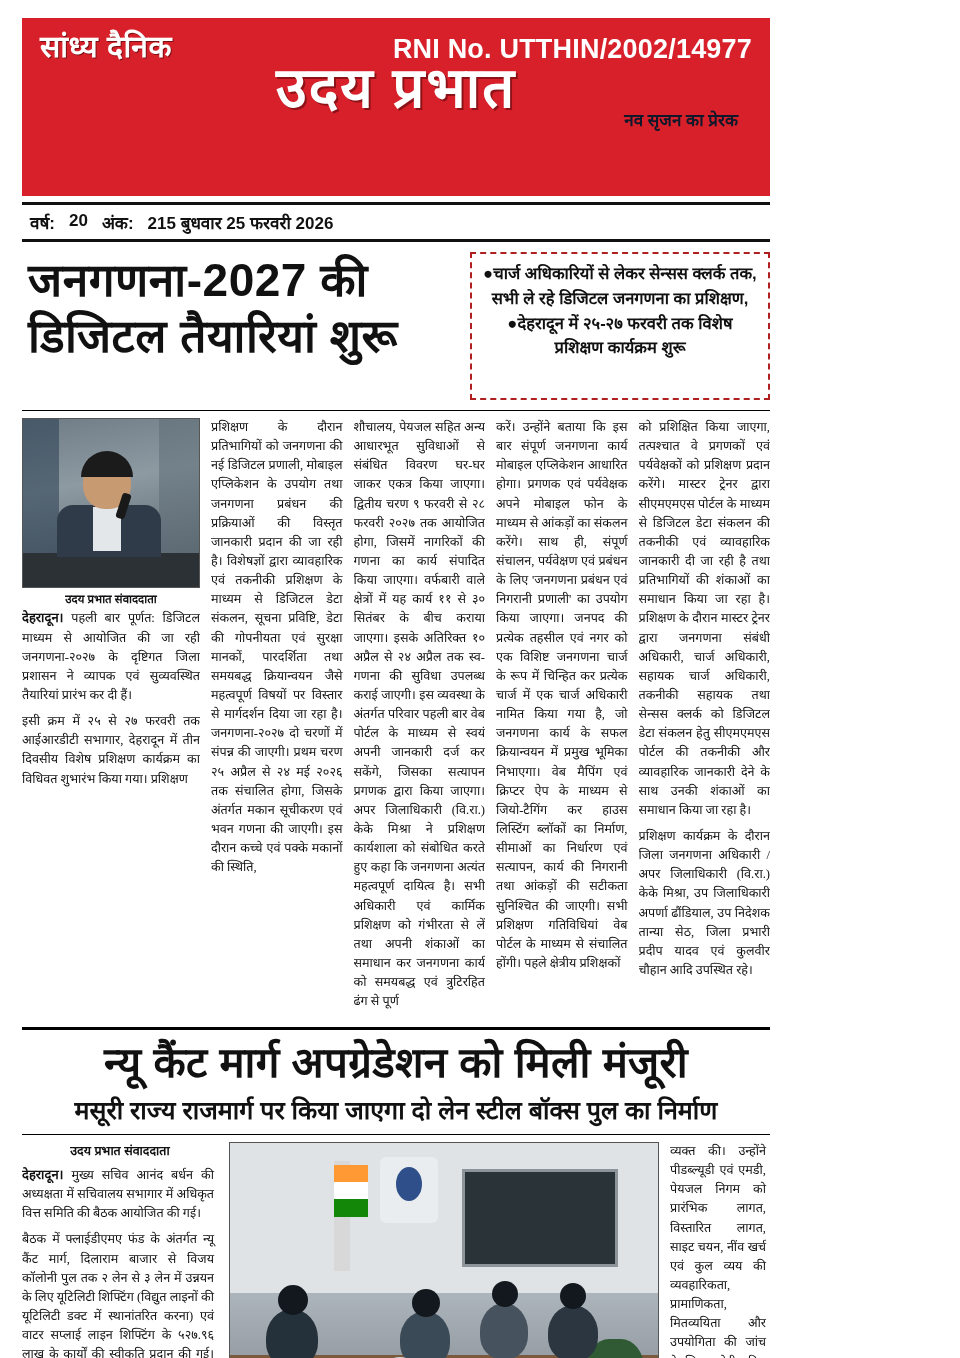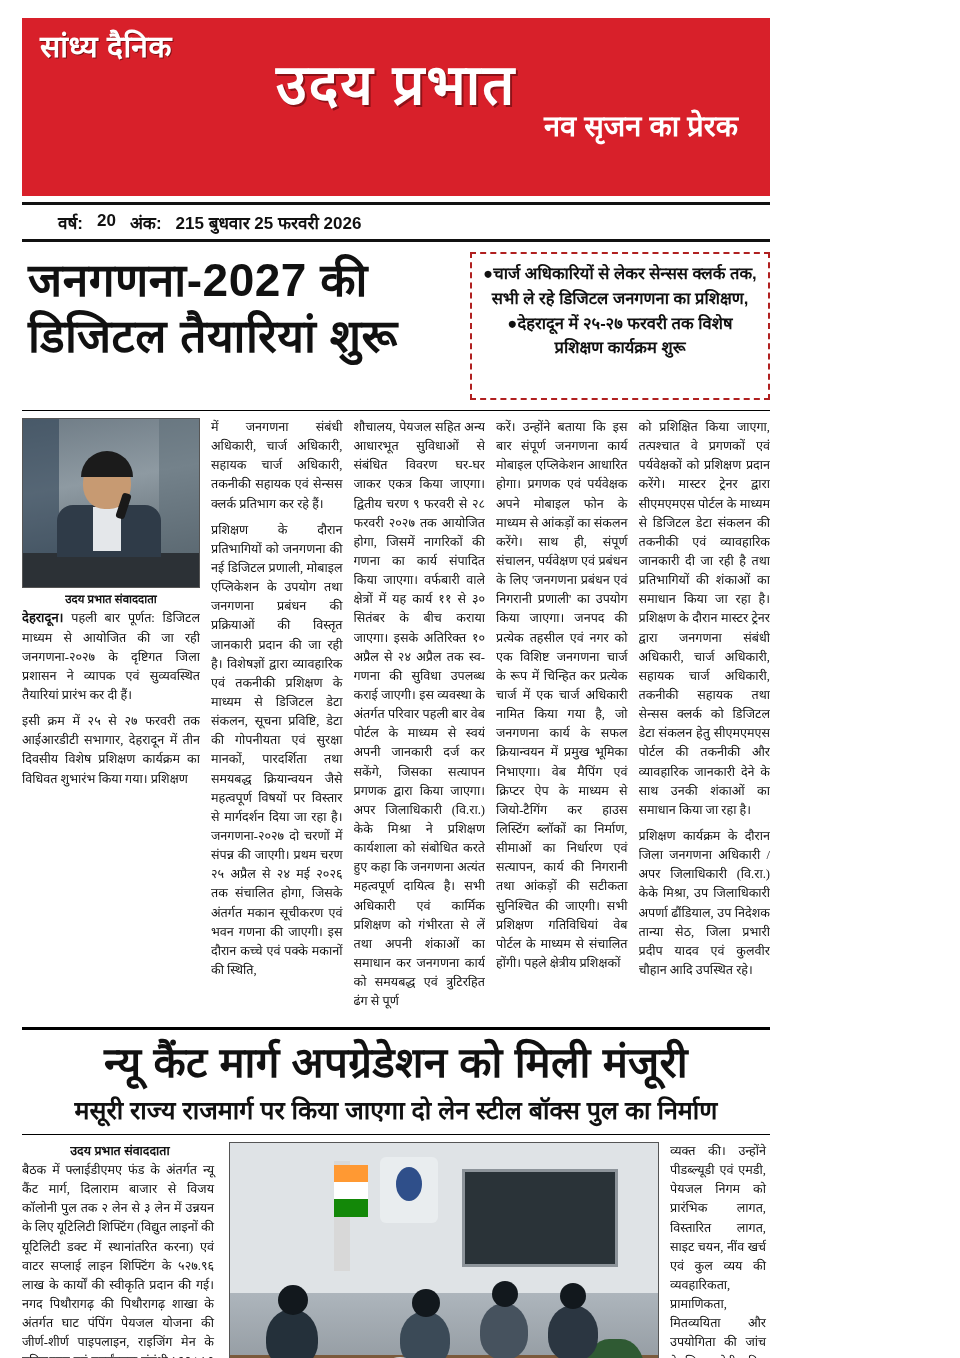--- a/index.html
+++ b/index.html
@@ -56,40 +56,40 @@
     line-height:0.95;
     text-align:center;
     margin-top:-4px;
     color:#fff;
     text-shadow:2px 2px 0 #8c1218;
     letter-spacing:2px;
   }
   .mh-tag{
     font-family:"Liberation Sans", sans-serif;
     font-weight:bold;
-    font-size:29px;
+    font-size:17px;
     text-align:right;
     margin-top:-6px;
     padding-right:14px;
-    color:#ffffff;
+    color:#0f172a;
   }
 
   
   .infobar{
     border-top:3px solid #111;
     border-bottom:3px solid #111;
     margin-top:6px;
     height:34px;
     display:flex;
     align-items:center;
     font-family:"Liberation Sans", sans-serif;
     font-weight:bold;
     font-size:17px;
   }
-  .infobar .left{flex:0 0 56%;display:flex;gap:14px;padding-left:8px;margin-left:28px;}
+  .infobar .left{flex:0 0 56%;display:flex;gap:14px;padding-left:8px;}
   .infobar .right{flex:1;display:flex;justify-content:space-around;padding-right:10px;}
   .ib-k{font-weight:bold;}
   .ib-v{font-weight:bold;}
 
   
   .lead-row{
     display:flex;
     margin-top:10px;
     gap:10px;
   }
@@ -206,20 +206,21 @@
   .s2col p{margin:0 4px 7px 0;}
 </style>
 </head>
 <body>
 
 <div class="page">
 
   <div class="masthead">
     <div class="mh-top">
       <div class="mh-sandhya">सांध्य दैनिक</div>
+      <div class="mh-rni">RNI No. UTTHIN/2002/14977</div>
     </div>
     <div class="mh-title">उदय प्रभात</div>
     <div class="mh-tag">नव सृजन का प्रेरक</div>
   </div>
 
   <div class="infobar">
     <div class="left">
       <span class="ib-k">वर्ष:</span>
       <span class="ib-v">20</span>
       <span class="ib-k">अंक:</span>
@@ -248,21 +249,20 @@
         <div class="hair"></div>
         <div class="mic"></div>
       </div>
       <div class="photo-cap">उदय प्रभात संवाददाता</div>
       <p style=""><span class="byline">देहरादून।</span>
         <span>पहली बार पूर्णत: डिजिटल माध्यम से आयोजित की जा रही जनगणना-२०२७ के दृष्टिगत जिला प्रशासन ने व्यापक एवं सुव्यवस्थित तैयारियां प्रारंभ कर दी हैं।</span></p>
       <p>इसी क्रम में २५ से २७ फरवरी तक आईआरडीटी सभागार, देहरादून में तीन दिवसीय विशेष प्रशिक्षण कार्यक्रम का विधिवत शुभारंभ किया गया। प्रशिक्षण</p>
     </div>
 
     <div class="col">
-      <p>में जनगणना संबंधी अधिकारी, चार्ज अधिकारी, सहायक चार्ज अधिकारी, तकनीकी सहायक एवं सेन्सस क्लर्क प्रतिभाग कर रहे हैं।</p>
       <p>प्रशिक्षण के दौरान प्रतिभागियों को जनगणना की नई डिजिटल प्रणाली, मोबाइल एप्लिकेशन के उपयोग तथा जनगणना प्रबंधन की प्रक्रियाओं की विस्तृत जानकारी प्रदान की जा रही है। विशेषज्ञों द्वारा व्यावहारिक एवं तकनीकी प्रशिक्षण के माध्यम से डिजिटल डेटा संकलन, सूचना प्रविष्टि, डेटा की गोपनीयता एवं सुरक्षा मानकों, पारदर्शिता तथा समयबद्ध क्रियान्वयन जैसे महत्वपूर्ण विषयों पर विस्तार से मार्गदर्शन दिया जा रहा है। जनगणना-२०२७ दो चरणों में संपन्न की जाएगी। प्रथम चरण २५ अप्रैल से २४ मई २०२६ तक संचालित होगा, जिसके अंतर्गत मकान सूचीकरण एवं भवन गणना की जाएगी। इस दौरान कच्चे एवं पक्के मकानों की स्थिति,</p>
     </div>
 
     <div class="col">
       <p>शौचालय, पेयजल सहित अन्य आधारभूत सुविधाओं से संबंधित विवरण घर-घर जाकर एकत्र किया जाएगा। द्वितीय चरण ९ फरवरी से २८ फरवरी २०२७ तक आयोजित होगा, जिसमें नागरिकों की गणना का कार्य संपादित किया जाएगा। वर्फबारी वाले क्षेत्रों में यह कार्य ११ से ३० सितंबर के बीच कराया जाएगा। इसके अतिरिक्त १० अप्रैल से २४ अप्रैल तक स्व-गणना की सुविधा उपलब्ध कराई जाएगी। इस व्यवस्था के अंतर्गत परिवार पहली बार वेब पोर्टल के माध्यम से स्वयं अपनी जानकारी दर्ज कर सकेंगे, जिसका सत्यापन प्रगणक द्वारा किया जाएगा। अपर जिलाधिकारी (वि.रा.) केके मिश्रा ने प्रशिक्षण कार्यशाला को संबोधित करते हुए कहा कि जनगणना अत्यंत महत्वपूर्ण दायित्व है। सभी अधिकारी एवं कार्मिक प्रशिक्षण को गंभीरता से लें तथा अपनी शंकाओं का समाधान कर जनगणना कार्य को समयबद्ध एवं त्रुटिरहित ढंग से पूर्ण</p>
     </div>
 
     <div class="col">
       <p>करें। उन्होंने बताया कि इस बार संपूर्ण जनगणना कार्य मोबाइल एप्लिकेशन आधारित होगा। प्रगणक एवं पर्यवेक्षक अपने मोबाइल फोन के माध्यम से आंकड़ों का संकलन करेंगे। साथ ही, संपूर्ण संचालन, पर्यवेक्षण एवं प्रबंधन के लिए 'जनगणना प्रबंधन एवं निगरानी प्रणाली' का उपयोग किया जाएगा। जनपद की प्रत्येक तहसील एवं नगर को एक विशिष्ट जनगणना चार्ज के रूप में चिन्हित कर प्रत्येक चार्ज में एक चार्ज अधिकारी नामित किया गया है, जो जनगणना कार्य के सफल क्रियान्वयन में प्रमुख भूमिका निभाएगा। वेब मैपिंग एवं क्रिप्टर ऐप के माध्यम से जियो-टैगिंग कर हाउस लिस्टिंग ब्लॉकों का निर्माण, सीमाओं का निर्धारण एवं सत्यापन, कार्य की निगरानी तथा आंकड़ों की सटीकता सुनिश्चित की जाएगी। सभी प्रशिक्षण गतिविधियां वेब पोर्टल के माध्यम से संचालित होंगी। पहले क्षेत्रीय प्रशिक्षकों</p>
     </div>
@@ -276,20 +276,22 @@
   <div class="rule-thick"></div>
 
   <div class="head2">न्यू कैंट मार्ग अपग्रेडेशन को मिली मंजूरी</div>
   <div class="sub2">मसूरी राज्य राजमार्ग पर किया जाएगा दो लेन स्टील बॉक्स पुल का निर्माण</div>
   <div class="rule-thin"></div>
 
   <div class="story2">
 
     <div class="s2col left">
       <div class="s2head">उदय प्रभात संवाददाता</div>
+      <p style="margin-top:4px;"><span class="s2byline">देहरादून।</span>
+        <span>मुख्य सचिव आनंद बर्धन की अध्यक्षता में सचिवालय सभागार में अधिकृत वित्त समिति की बैठक आयोजित की गई।</span></p>
       <p>बैठक में फ्लाईडीएमए फंड के अंतर्गत न्यू कैंट मार्ग, दिलाराम बाजार से विजय कॉलोनी पुल तक २ लेन से ३ लेन में उन्नयन के लिए यूटिलिटी शिफ्टिंग (विद्युत लाइनों की यूटिलिटी डक्ट में स्थानांतरित करना) एवं वाटर सप्लाई लाइन शिफ्टिंग के ५२७.९६ लाख के कार्यों की स्वीकृति प्रदान की गई। नगद पिथौरागढ़ की पिथौरागढ़ शाखा के अंतर्गत घाट पंपिंग पेयजल योजना की जीर्ण-शीर्ण पाइपलाइन, राइजिंग मेन के प्रतिस्थापन एवं पुनर्संरचना संबंधी ५३२८.५१ लाख रूपए की योजना को अनुमोदन दिया गया। मसूरी राज्य राजमार्ग संख्या-१ के कि.मी. १८ पर सहसपुर, जनपद देहरादून में क्षतिग्रस्त एकल लेन पुल के</p>
     </div>
 
     <div class="s2col mid">
       <div class="bigphoto">
         <div class="bp-wall"></div>
         <div class="bp-emblem"></div>
         <div class="bp-flag">
             <i></i>
           </div>

